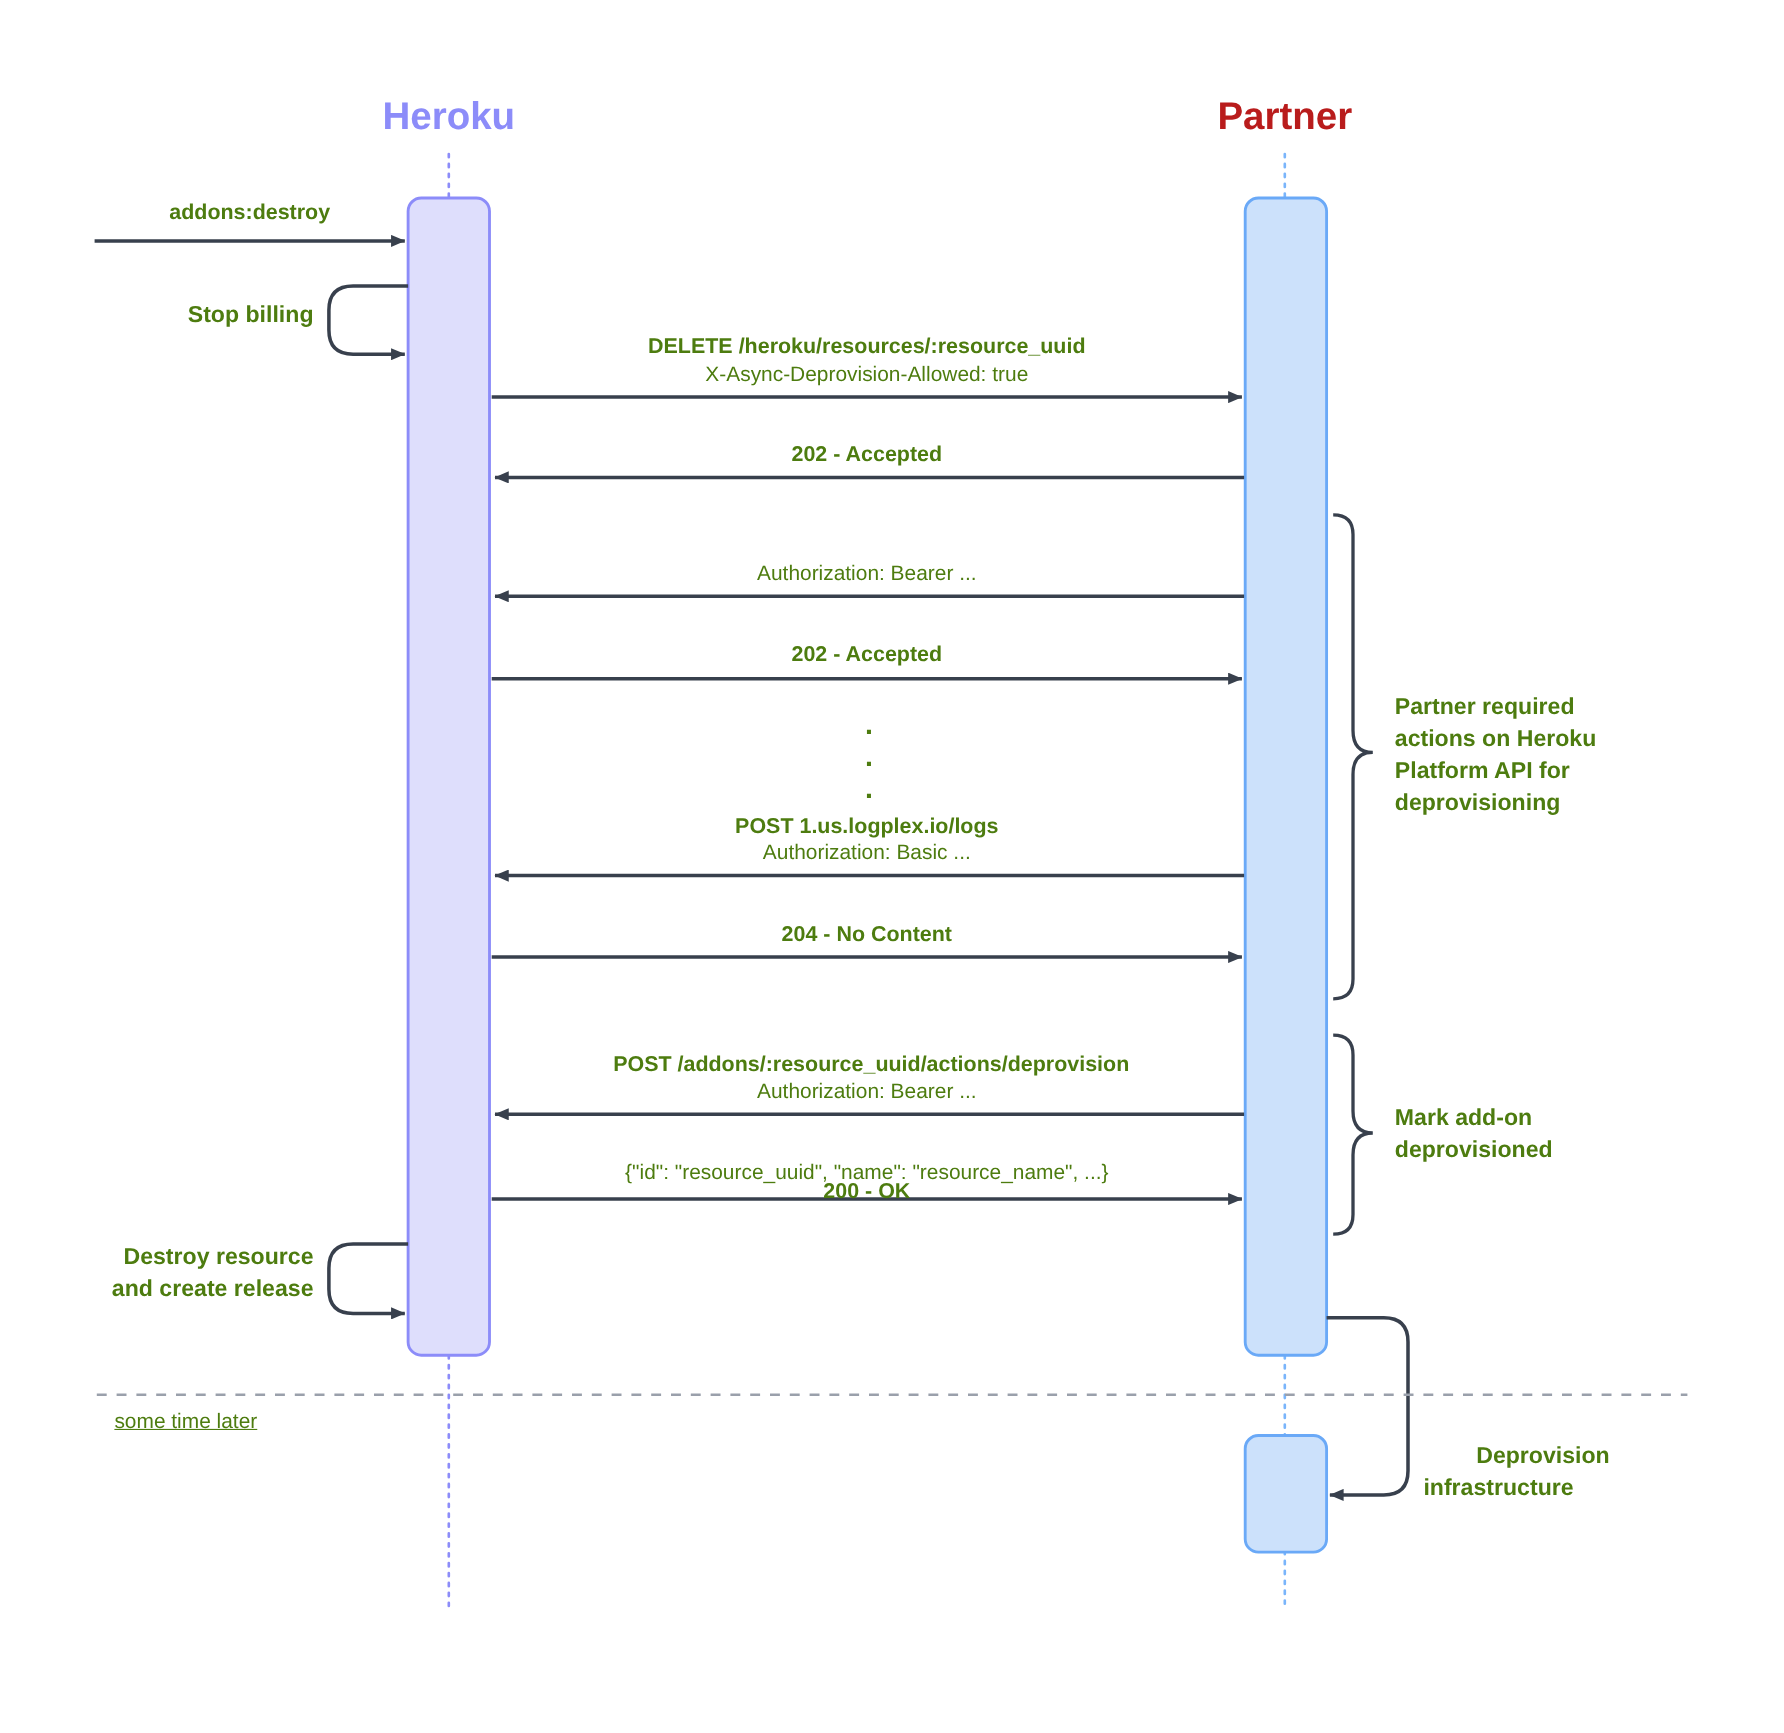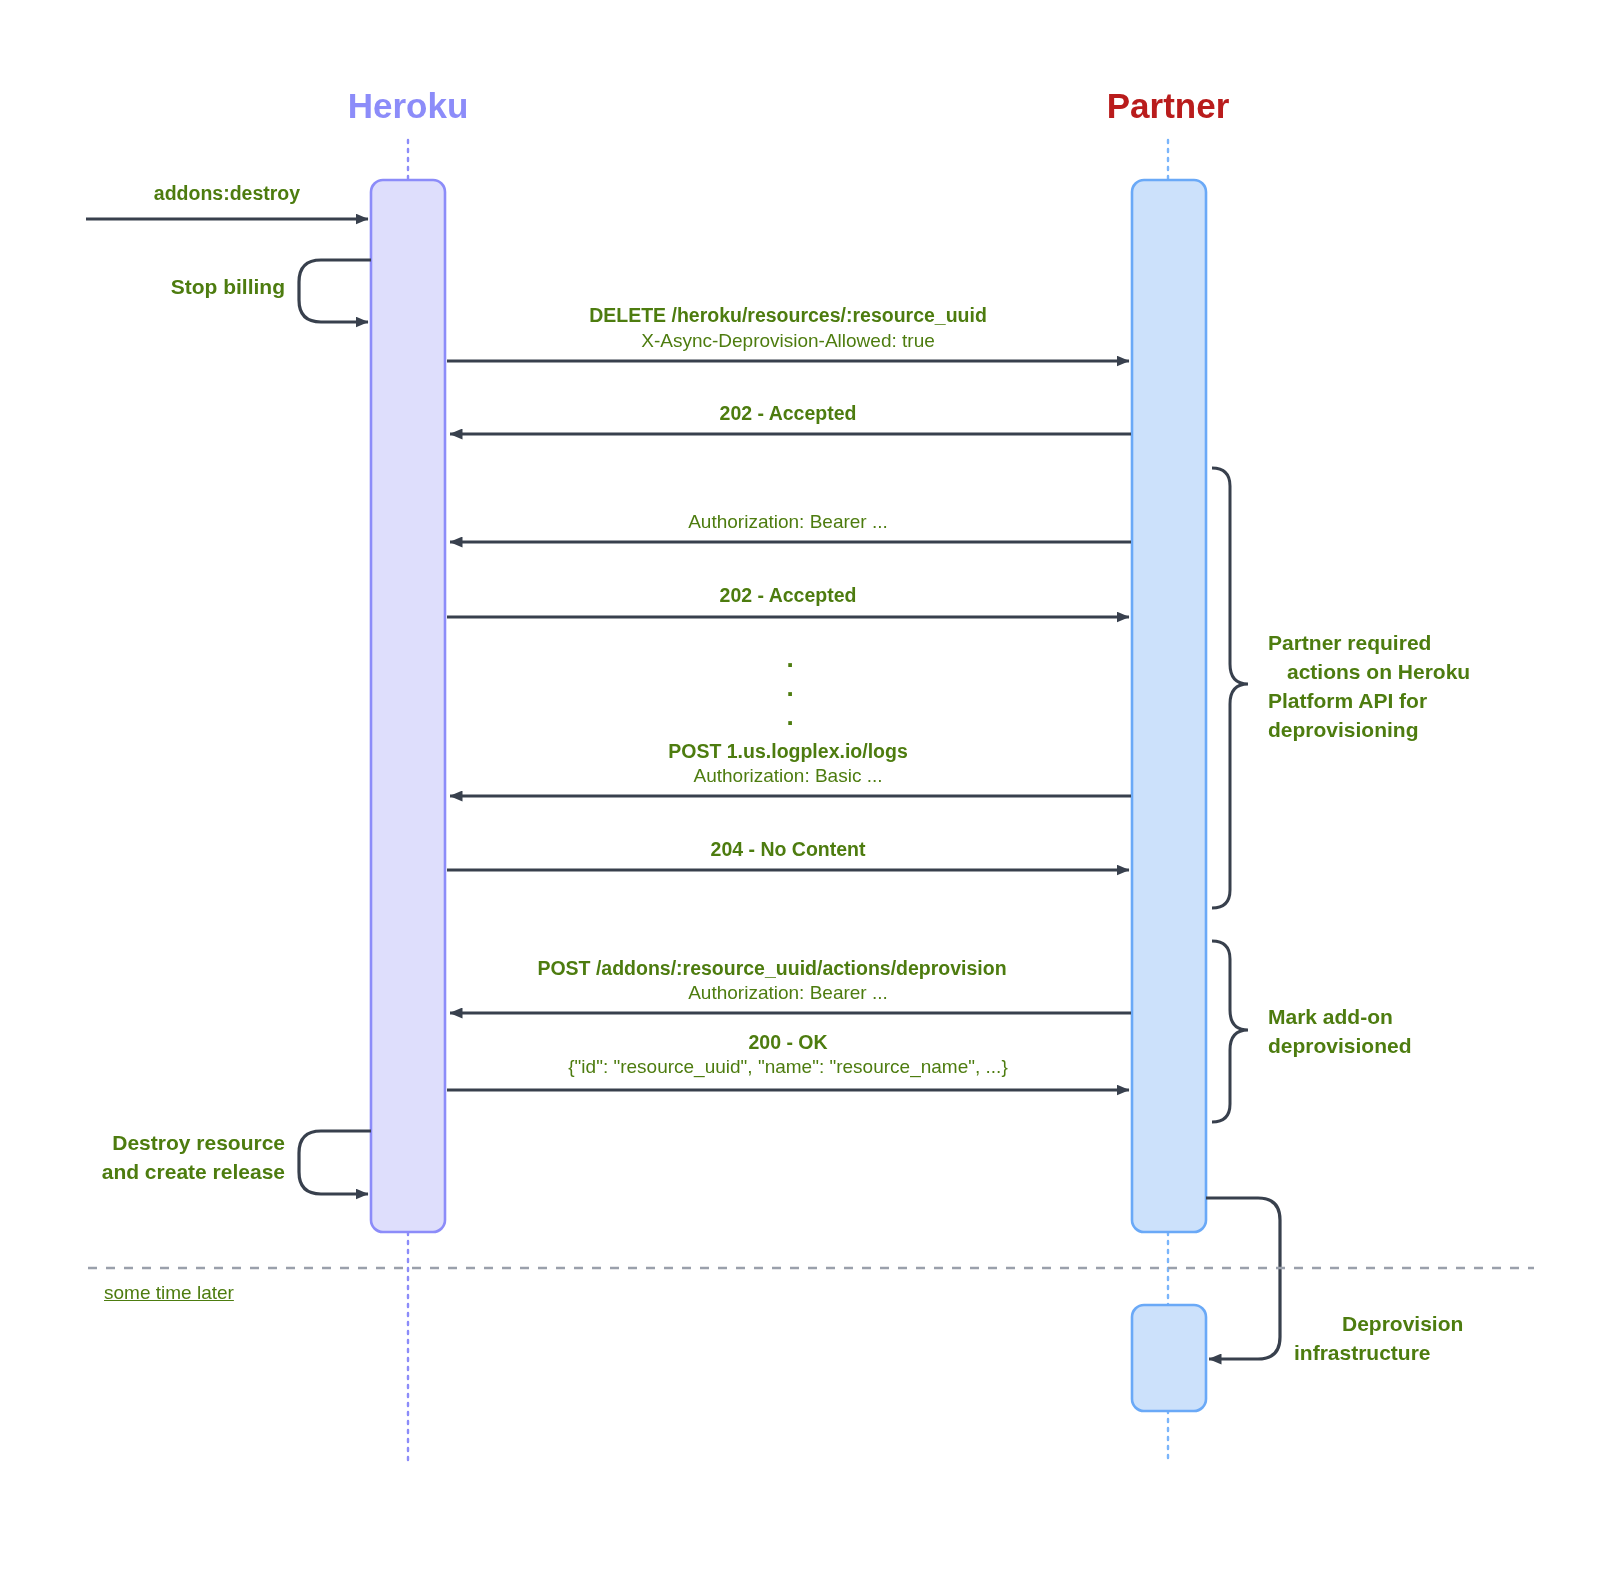--- a/index.html
+++ b/index.html
@@ -132,31 +132,31 @@
 
   <div class="lbl bold dotrow ctr" style="left:790px; top:643px;">.</div>
   <div class="lbl bold dotrow ctr" style="left:790px; top:672px;">.</div>
   <div class="lbl bold dotrow ctr" style="left:790px; top:701px;">.</div>
 
   <div class="lbl bold msg-main ctr" style="left:788px; top:740px;">POST 1.us.logplex.io/logs</div>
   <div class="lbl normal msg-sub ctr" style="left:788px; top:765px;">Authorization: Basic ...</div>
 
   <div class="lbl bold msg-main ctr" style="left:788px; top:838px;">204 - No Content</div>
 
-  <div class="lbl bold msg-main ctr" style="left:772px; top:957px;">POST /addons/:resource_uuid/actions/deprovision</div>
+  <div class="lbl bold msg-main ctr" style="left:792px; top:957px;">POST /addons/:resource_uuid/actions/deprovision</div>
   <div class="lbl normal msg-sub ctr" style="left:788px; top:982px;">Authorization: Bearer ...</div>
 
-  <div class="lbl bold msg-main ctr" style="left:788px; top:1031px;">200 - OK</div>
+  <div class="lbl bold msg-main ctr" style="left:788px; top:1072px;">200 - OK</div>
   <div class="lbl normal msg-sub ctr" style="left:788px; top:1056px;">{"id": "resource_uuid", "name": "resource_name", ...}</div>
 
   <div class="lbl bold note rgt" style="left:285px; top:1130px;">Destroy resource</div>
   <div class="lbl bold note rgt" style="left:285px; top:1159px;">and create release</div>
 
   <div class="lbl bold note lft" style="left:1268px; top:630px;">Partner required</div>
-  <div class="lbl bold note lft" style="left:1268px; top:659px;margin-left:19px;">actions on Heroku</div>
+  <div class="lbl bold note lft" style="left:1268px; top:659px;">actions on Heroku</div>
   <div class="lbl bold note lft" style="left:1268px; top:688px;">Platform API for</div>
   <div class="lbl bold note lft" style="left:1268px; top:717px;">deprovisioning</div>
 
   <div class="lbl bold note lft" style="left:1268px; top:1004px;">Mark add-on</div>
   <div class="lbl bold note lft" style="left:1268px; top:1033px;">deprovisioned</div>
 
   <div class="lbl normal sep-lbl lft" style="left:104px; top:1282px;text-decoration:underline;">some time later</div>
 
   <div class="lbl bold note lft" style="left:1294px; top:1311px;margin-left:48px;">Deprovision</div>
   <div class="lbl bold note lft" style="left:1294px; top:1340px;">infrastructure</div>

